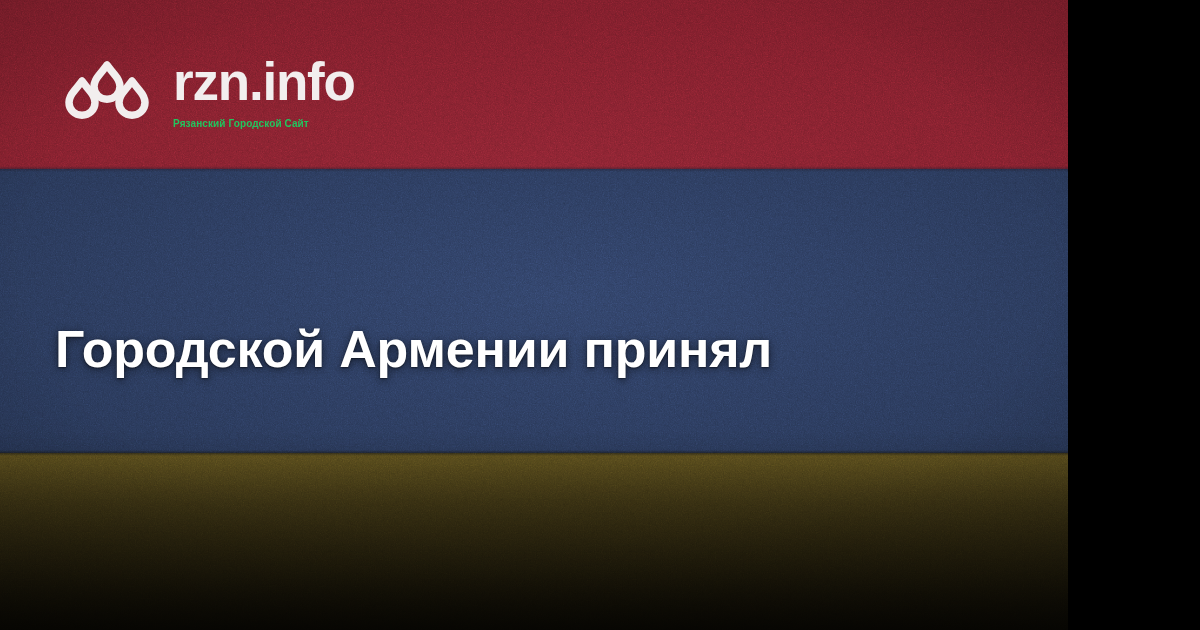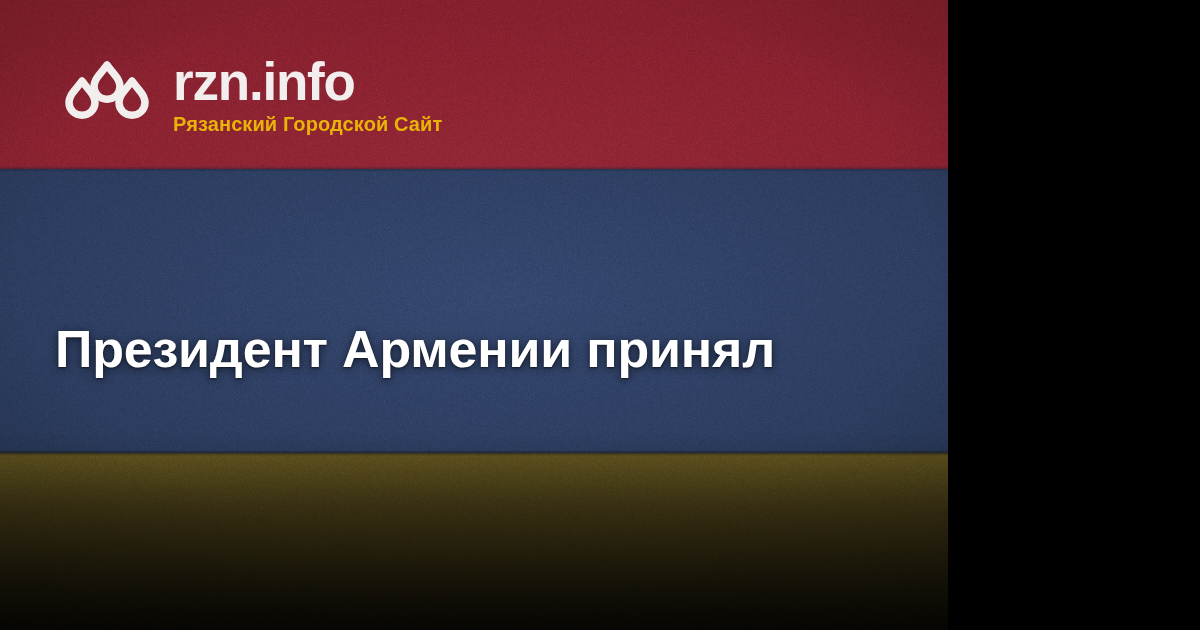--- a/index.html
+++ b/index.html
@@ -7,21 +7,21 @@
     margin: 0;
     padding: 0;
     background: #000;
   }
   body {
     font-family: "Liberation Sans", "DejaVu Sans", sans-serif;
   }
 
   .canvas {
     position: relative;
-    width: 948px;
+    width: 1068px;
     height: 630px;
     overflow: hidden;
     background: #2a2f3f;
   }
 
   
   .flag {
     position: absolute;
     inset: 0;
   }
@@ -121,22 +121,22 @@
     display: block;
     color: #f2eeee;
     font-size: 53px;
     line-height: 53px;
     font-weight: 700;
     letter-spacing: -1.2px;
     white-space: nowrap;
   }
   .logo-tagline {
     display: block;
-    color: #eab308;
-    font-size: 20px;
+    color: #22c55e;
+    font-size: 10px;
     line-height: 18px;
     font-weight: 700;
     letter-spacing: 0.1px;
     margin-top: 7px;
     white-space: nowrap;
   }
 
   
   .headline {
     position: absolute;
@@ -224,16 +224,16 @@
       </g>
     </svg>
 
     <span class="logo-text">
       <span class="logo-word">rzn.info</span>
       <span class="logo-tagline">Рязанский Городской Сайт</span>
     </span>
   </div>
 
   <div class="headline">
-    <span>Президент Армении принял</span>
+    <span>Городской Армении принял</span>
   </div>
 
 </div>
 
 </body></html>

